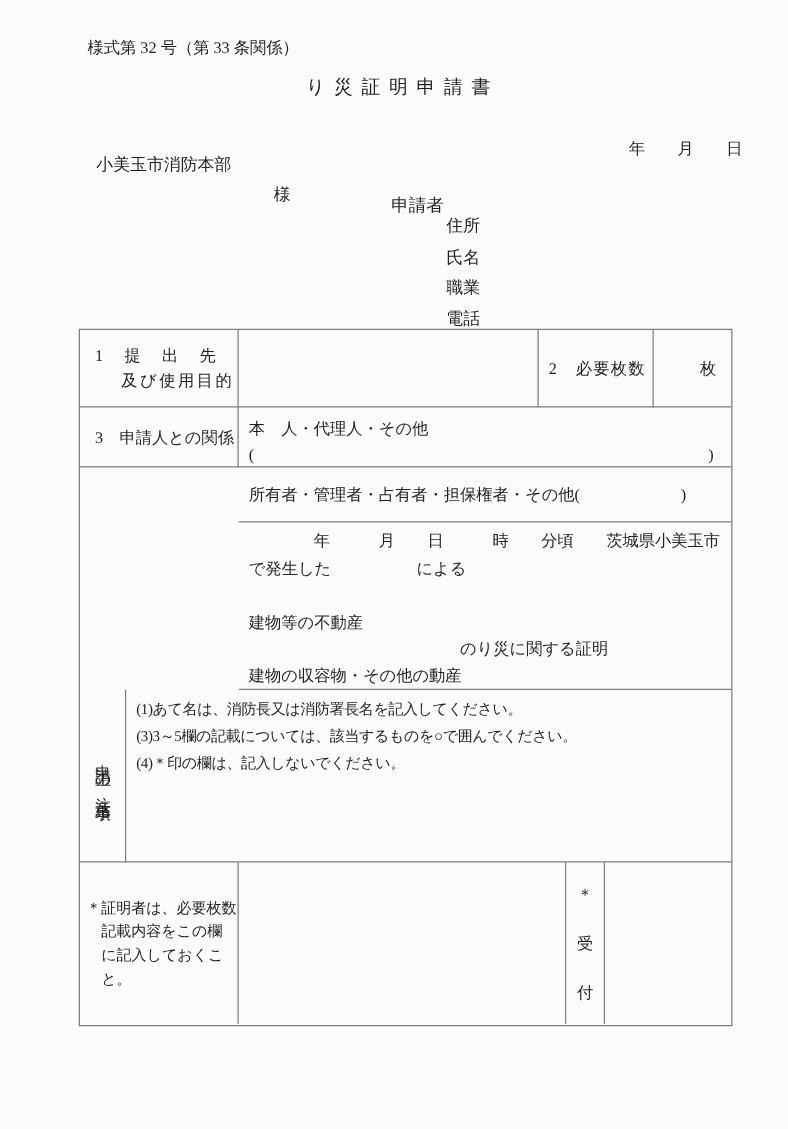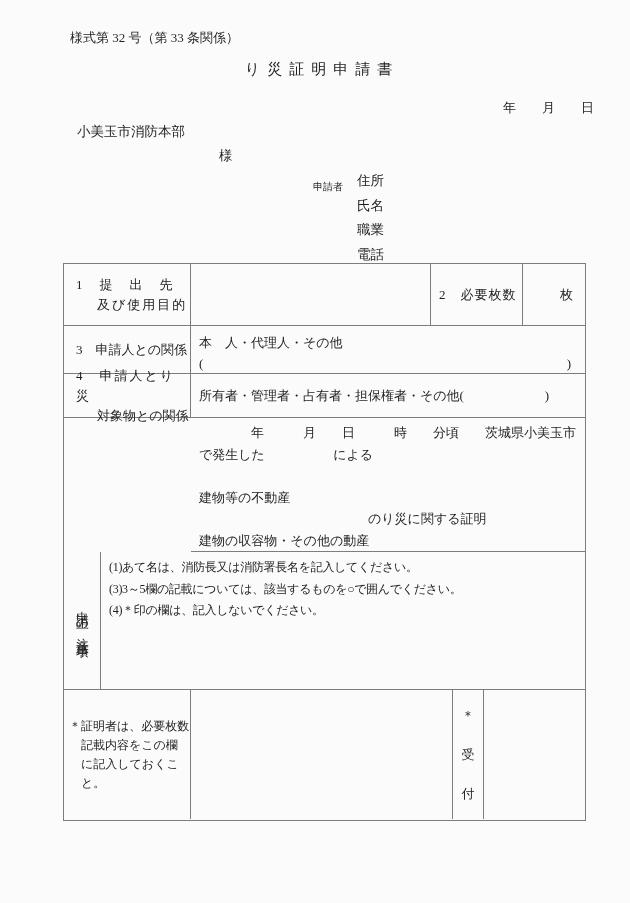--- a/index.html
+++ b/index.html
@@ -8,24 +8,24 @@
     background:#fbfbfb;
     font-family:"Liberation Serif","DejaVu Serif",serif;
     color:#1f1f1f;
   }
   .page{position:relative;width:630px;height:903px;overflow:hidden;border-radius:26px;}
 
   
   .form-number{position:absolute;left:70px;top:29px;font-size:13px;}
   .doc-title{position:absolute;left:0;right:0;top:60px;text-align:center;
     font-size:15px;letter-spacing:7px;padding-left:14px;}
-  .date-line{position:absolute;left:503px;top:99px;font-size:13px;white-space:pre;}
+  .date-line{position:absolute;left:503px;top:110px;font-size:13px;white-space:pre;}
   .addressee{position:absolute;left:77px;top:123px;font-size:13.5px;}
   .honorific{position:absolute;left:219px;top:147px;font-size:13.5px;}
-  .applicant-label{position:absolute;left:313px;top:180px;font-size:10px;}
+  .applicant-label{position:absolute;left:313px;top:156px;font-size:14px;}
   .applicant-fields{position:absolute;left:357px;top:172px;font-size:13.5px;}
   .applicant-fields div{height:24.5px;}
 
   
   .table{
     position:absolute;left:63px;top:263px;width:521px;height:556px;
     border:1px solid #7d7d7d;
   }
   .cell{position:absolute;box-sizing:border-box;}
   .br{border-right:1px solid #7d7d7d;}
@@ -91,24 +91,20 @@
       <div>3　申請人との関係</div>
     </div>
     <div class="cell bb content-cell r3-content" style="left:127px;top:62px;width:394px;height:48px;">
       <div>本　人・代理人・その他</div>
       <div class="paren-line">
         <span>(</span>
         <span>)</span>
       </div>
     </div>
 
-    <div class="cell br bb label-cell" style="left:0;top:110px;width:127px;height:44px;">
-      <div class="ls2">4　申請人とり災</div>
-      <div class="ind">対象物との関係</div>
-    </div>
     <div class="cell bb r4-content" style="left:127px;top:110px;width:394px;height:44px;">
       <span>所有者・管理者・占有者・担保権者・その他(</span>
       <span>)</span>
     </div>
 
     <div class="cell bb content-cell r5-content pre" style="left:127px;top:154px;width:394px;height:134px;">　　　　年　　　月　　日　　　時　　分頃　　茨城県小美玉市
 で発生した　　　　　 による
 
 建物等の不動産
 　　　　　　　　　　　　　のり災に関する証明

